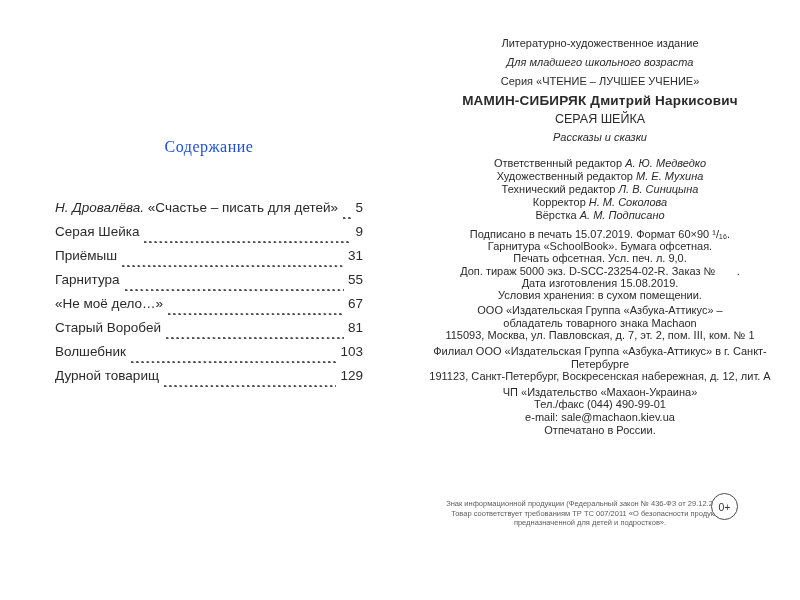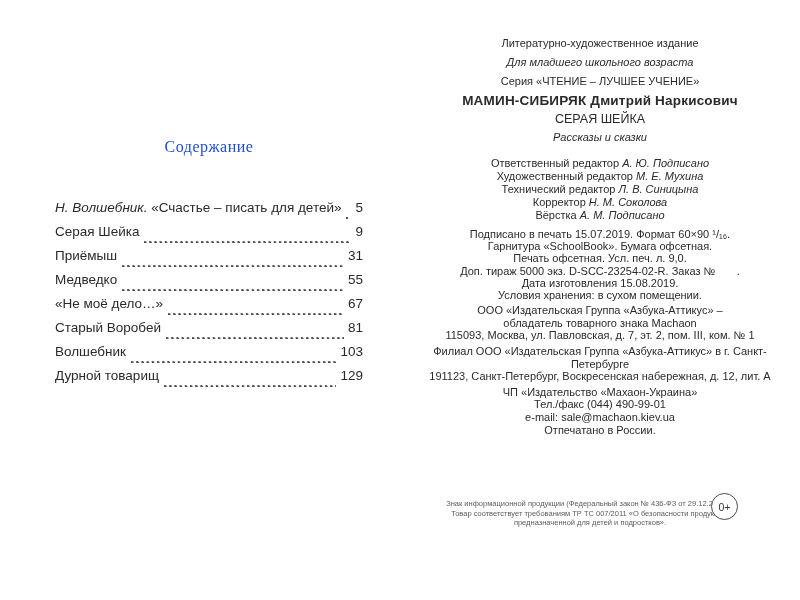--- a/index.html
+++ b/index.html
@@ -101,36 +101,36 @@
     background: #fff;
   }
 </style>
 </head>
 <body>
 
 <section class="left-page">
   <h1 class="toc-heading">Содержание</h1>
   <div class="toc">
     <div class="toc-row">
-      <span class="toc-title"><span class="author">Н. Волшебник.</span> <span>«Счастье – писать для детей»</span></span>
+      <span class="toc-title"><span class="author">Н. Дровалёва.</span> <span>«Счастье – писать для детей»</span></span>
       <span class="leader"></span>
       <span class="toc-page">5</span>
     </div>
     <div class="toc-row">
       <span class="toc-title">Серая Шейка</span>
       <span class="leader"></span>
       <span class="toc-page">9</span>
     </div>
     <div class="toc-row">
       <span class="toc-title">Приёмыш</span>
       <span class="leader"></span>
       <span class="toc-page">31</span>
     </div>
     <div class="toc-row">
-      <span class="toc-title">Медведко</span>
+      <span class="toc-title">Гарнитура</span>
       <span class="leader"></span>
       <span class="toc-page">55</span>
     </div>
     <div class="toc-row">
       <span class="toc-title">«Не моё дело…»</span>
       <span class="leader"></span>
       <span class="toc-page">67</span>
     </div>
     <div class="toc-row">
       <span class="toc-title">Старый Воробей</span>
@@ -153,21 +153,21 @@
 <section class="right-page">
   <p class="lead-line">Литературно-художественное издание</p>
   <p class="lead-line it">Для младшего школьного возраста</p>
   <p class="lead-line">Серия «ЧТЕНИЕ – ЛУЧШЕЕ УЧЕНИЕ»</p>
 
   <p class="author-line">МАМИН-СИБИРЯК Дмитрий Наркисович</p>
   <p class="book-title-line">СЕРАЯ ШЕЙКА</p>
   <p class="subtitle-line it">Рассказы и сказки</p>
 
   <div class="staff-block">
-    <p><span>Ответственный редактор</span> <span class="it">А. Ю. Подписано</span></p>
+    <p><span>Ответственный редактор</span> <span class="it">А. Ю. Медведко</span></p>
     <p><span>Художественный редактор</span> <span class="it">М. Е. Мухина</span></p>
     <p><span>Технический редактор</span> <span class="it">Л. В. Синицына</span></p>
     <p><span>Корректор</span> <span class="it">Н. М. Соколова</span></p>
     <p><span>Вёрстка</span> <span class="it">А. М. Подписано</span></p>
   </div>
 
   <div class="print-block">
     <p>Подписано в печать 15.07.2019. Формат 60×90 ¹/₁₆.</p>
     <p>Гарнитура «SchoolBook». Бумага офсетная.</p>
     <p>Печать офсетная. Усл. печ. л. 9,0.</p>

